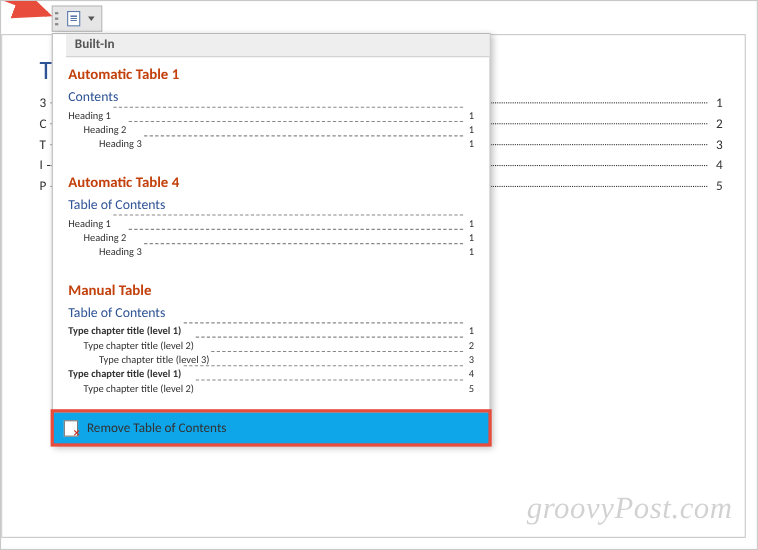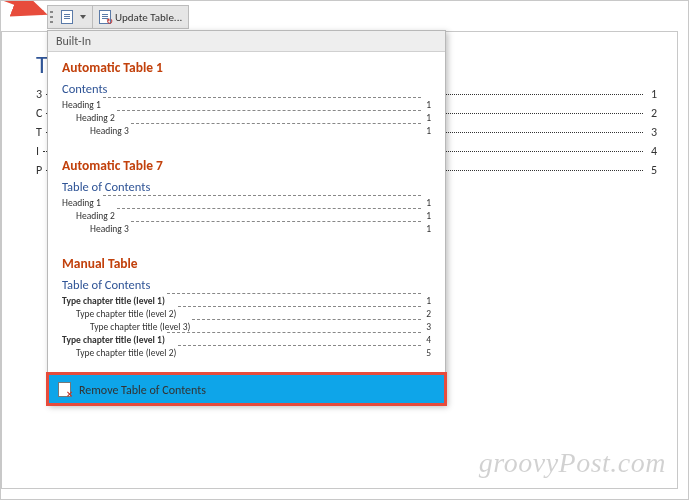--- a/index.html
+++ b/index.html
@@ -107,24 +107,25 @@
     top: 29px; left: 46px;
     width: 399px;
     background: #fff;
     border: 1px solid #b8b8b8;
     box-shadow: 2px 2px 6px rgba(0,0,0,0.25);
     z-index: 50;
   }
   .section-head {
     background: #eee;
     font-size: 12px;
-    font-weight: normal;
+    font-weight: bold;
     color: #555;
     padding: 3px 8px;
     border-bottom: 1px solid #d0d0d0;
+    margin-left: 12px;
   }
   .dd-body { padding: 0 0 2px 0; }
   .style-name {
     font-size: 13.5px;
     font-weight: bold;
     color: #c2410c;
     padding: 7px 14px 5px 14px;
   }
   .preview {
     padding: 0 14px 12px 14px;
@@ -214,24 +215,20 @@
 <div class="topbar">
   <div class="grip">
       <span></span>
       <span></span>
       <span></span>
     </div>
   <div class="btn">
     <span class="doc-icon"></span>
     <span class="caret"></span>
   </div>
-  <div class="btn">
-    <span class="doc-icon doc-icon-refresh"></span>
-    <span>Update Table...</span>
-  </div>
 </div>
 
 <div class="doc-page">
   <div class="title">T</div>
   <div id="doc-rows">
       <div class="doc-row">
         <span class="lh">3</span>
         <span class="dots"></span>
         <span class="pg">1</span>
       </div>
@@ -273,21 +270,21 @@
           <span class="lh">Heading 2</span>
           <span class="ld"></span>
           <span class="lp">1</span>
         </div>
         <div class="toc-line" style="padding-left: 28px;">
           <span class="lh">Heading 3</span>
           <span class="ld"></span>
           <span class="lp">1</span>
         </div>
       </div>
-      <div class="style-name">Automatic Table 7</div>
+      <div class="style-name">Automatic Table 4</div>
       <div class="preview">
         <div class="preview-title">Table of Contents</div>
         <div class="toc-line" style="padding-left: 0px;">
           <span class="lh">Heading 1</span>
           <span class="ld"></span>
           <span class="lp">1</span>
         </div>
         <div class="toc-line" style="padding-left: 14px;">
           <span class="lh">Heading 2</span>
           <span class="ld"></span>

